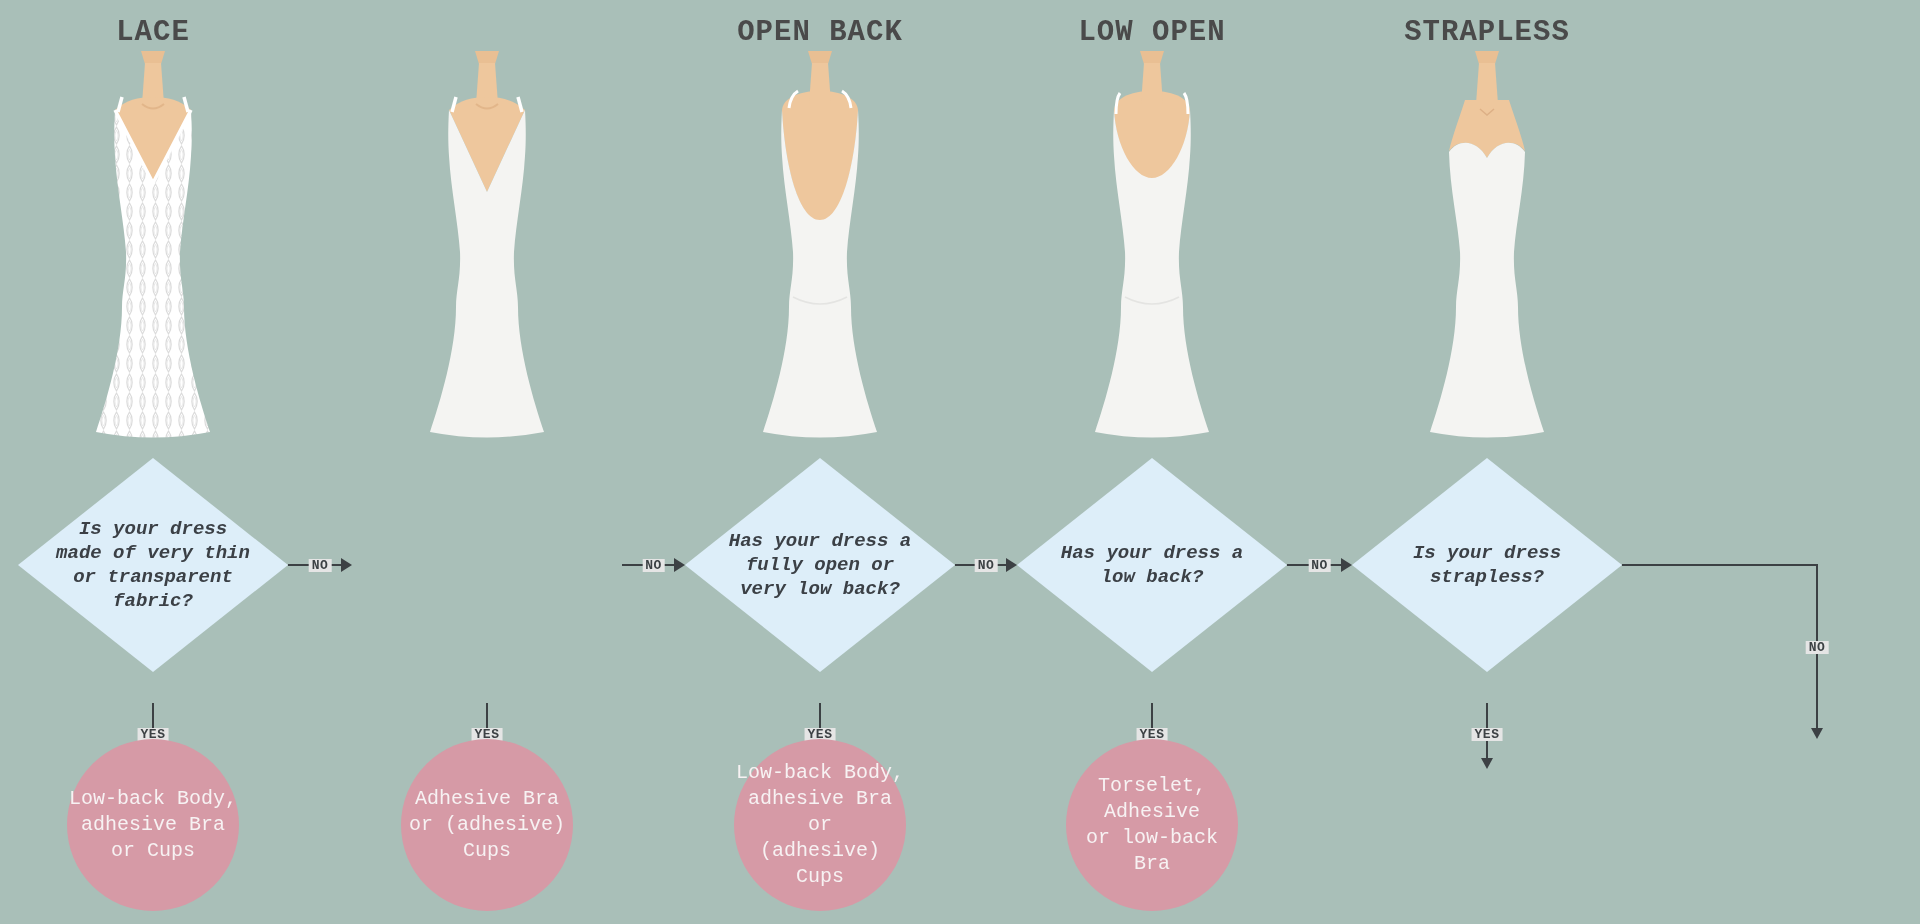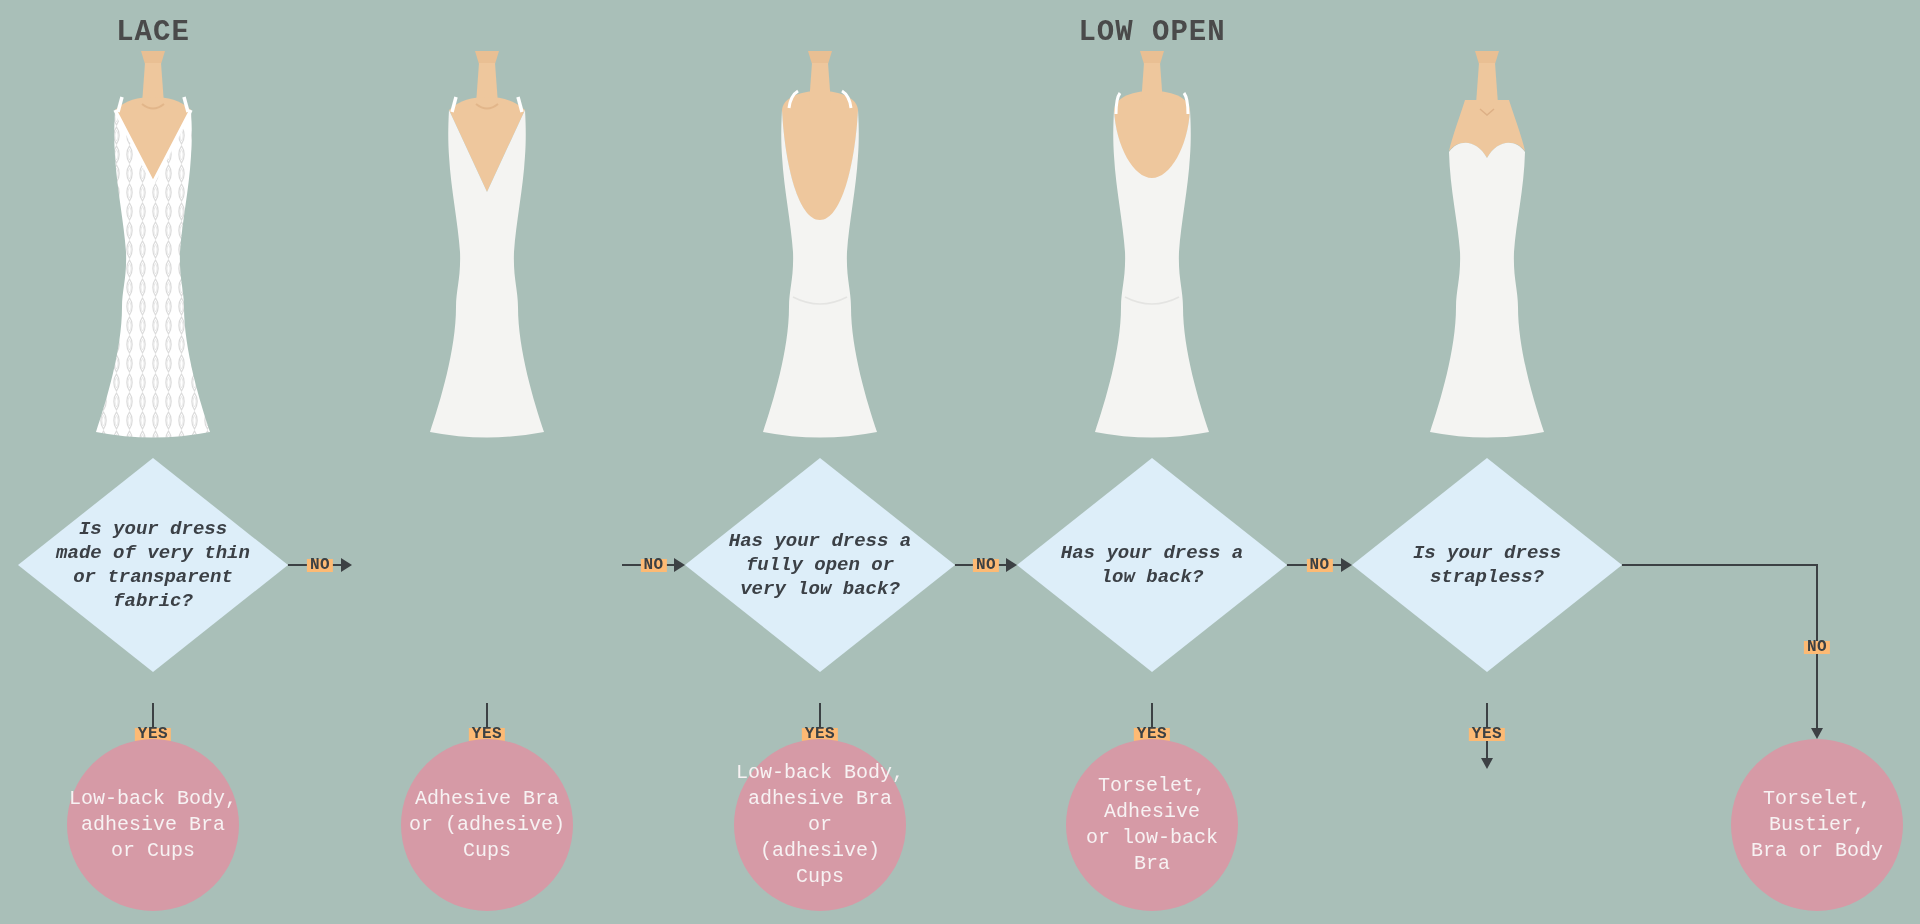--- a/index.html
+++ b/index.html
@@ -19,22 +19,22 @@
     background:#ddeef9; clip-path:polygon(50% 0,100% 50%,50% 100%,0 50%);
     display:flex; align-items:center; justify-content:center;
   }
   .question {
     font-size:19px; line-height:24px; font-weight:bold; font-style:italic;
     color:#3b4046; text-align:center; white-space:pre-line;
   }
   .vconn { position:absolute; left:134px; top:703px; width:2px; height:66px; }
   .vconn .vline { position:absolute; left:0; top:0; width:2px; height:55px; background:#3c4144; }
   .flow-label {
-    position:absolute; background:#fdba74; padding:1px 3px;
-    font-size:16px; font-weight:bold; color:#3c4144; letter-spacing:0.5px; line-height:11px;
+    position:absolute; background:#e5e5e5; padding:1px 3px;
+    font-size:13px; font-weight:bold; color:#3c4144; letter-spacing:0.5px; line-height:11px;
   }
   .vconn .flow-label { top:25px; left:50%; transform:translateX(-50%); }
   .arrow-down {
     position:absolute; width:0; height:0;
     border-left:6px solid transparent; border-right:6px solid transparent;
     border-top:11px solid #3c4144;
   }
   .vconn .arrow-down { top:55px; left:-5px; }
   .circle {
     position:absolute; left:49px; top:739px; width:172px; height:172px;
@@ -118,20 +118,21 @@
       <div class="arrow-down"></div>
     </div>
     <div class="circle">
       <div class="result">Adhesive Bra
 or (adhesive)
 Cups</div>
     </div>
   </div>
 
   <div class="col" style="left:685px">
+    <div class="title">OPEN BACK</div>
     <svg class="dress" width="190" height="395" viewBox="0 0 190 395">
       <path d="M83,1 L107,1 L103,14 L87,14 Z" fill="#e9bf93"></path>
       <path d="M57,61 C57,49 72,41 95,41 C118,41 133,49 133,61 C130,118 116,171 95,171 C74,171 60,118 57,61 Z" fill="#eec79d"></path>
       <path d="M87,13 L103,13 L106,54 L84,54 Z" fill="#eec79d"></path>
       <path d="M57,60 C56,78 56,92 57,106 C59,140 66,172 68,202 C69,228 64,240 64,257 C64,300 48,352 38,382 Q95,393 152,382 C142,352 126,300 126,257 C126,240 121,228 122,202 C124,172 131,140 133,106 C134,92 134,78 133,60 C130,117 116,170 95,170 C74,170 60,117 57,60 Z" fill="#f4f4f2"></path>
       <path d="M64,58 C65,50 68,44 73,41" stroke="#ffffff" stroke-width="3" fill="none"></path>
       <path d="M126,58 C125,50 122,44 117,41" stroke="#ffffff" stroke-width="3" fill="none"></path>
       <path d="M68,247 Q95,261 122,247" stroke="#e4e4e2" stroke-width="1.5" fill="none"></path>
     </svg>
     <div class="diamond">
@@ -171,20 +172,21 @@
       <div class="flow-label">YES</div>
       <div class="arrow-down"></div>
     </div>
     <div class="circle">
       <div class="result">Torselet, Adhesive
 or low-back Bra</div>
     </div>
   </div>
 
   <div class="col" style="left:1352px">
+    <div class="title">STRAPLESS</div>
     <svg class="dress" width="190" height="395" viewBox="0 0 190 395">
       <path d="M83,1 L107,1 L103,14 L87,14 Z" fill="#e9bf93"></path>
       <path d="M87,13 L103,13 L106,54 L84,54 Z" fill="#eec79d"></path>
       <path d="M73,50 L117,50 C122,66 130,87 133,101 C123,88 105,90 95,108 C85,90 67,88 57,101 C60,87 68,66 73,50 Z" fill="#eec79d"></path>
       <path d="M88,59 L95,65 L102,59" stroke="#ddb086" stroke-width="1.5" fill="none"></path>
       <path d="M57,102 C58,140 66,172 68,202 C69,228 64,240 64,257 C64,300 48,352 38,382 Q95,393 152,382 C142,352 126,300 126,257 C126,240 121,228 122,202 C124,172 132,140 133,102 C123,88 105,90 95,108 C85,90 67,88 57,102 Z" fill="#f4f4f2"></path>
     </svg>
     <div class="diamond">
       <div class="question">Is your dress
 strapless?</div>
@@ -214,19 +216,14 @@
   <div class="hconn" style="left:1287px;width:65px">
     <div class="hline"></div>
     <div class="arrow-right"></div>
     <div class="flow-label">NO</div>
   </div>
 
   <div class="branch-h"></div>
   <div class="branch-v"></div>
   <div class="arrow-down branch-arrow"></div>
   <div class="flow-label branch-label">NO</div>
-  <div class="extra-circle">
-    <div class="result">Torselet,
-Bustier,
-Bra or Body</div>
-  </div>
 
 </div>
 
 </body></html>

